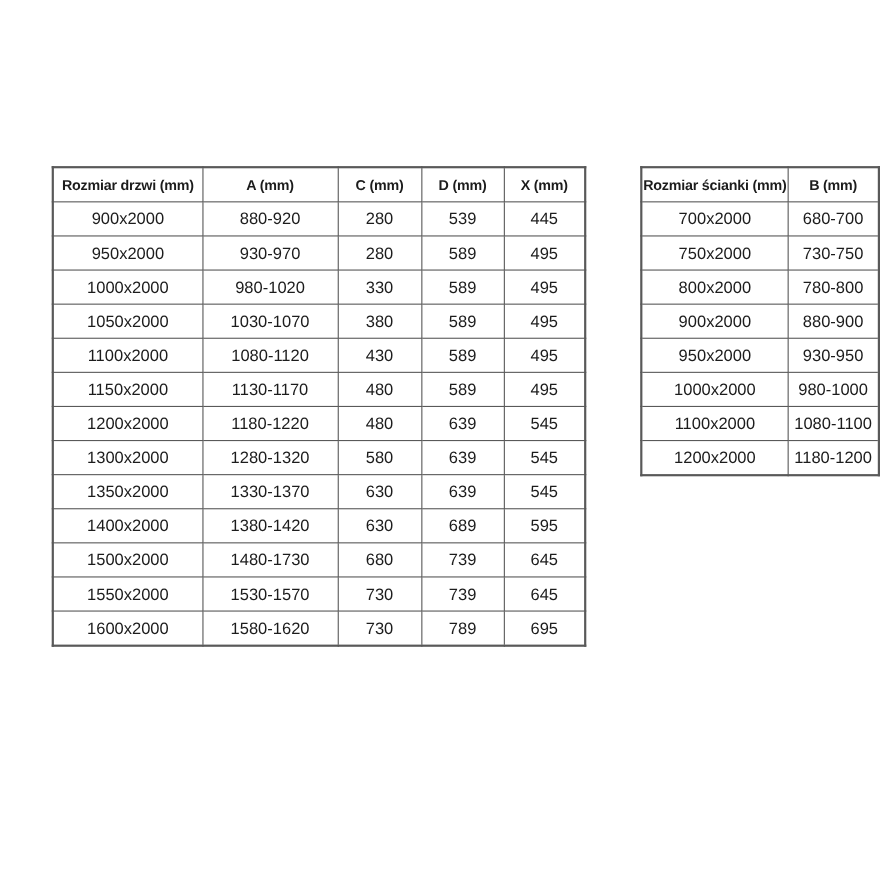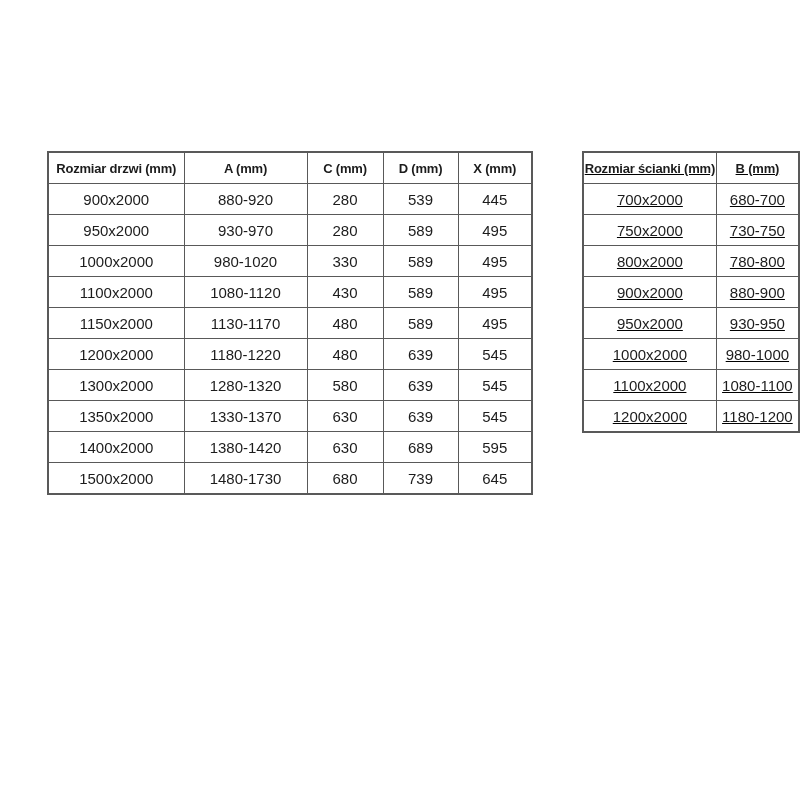--- a/index.html
+++ b/index.html
@@ -22,21 +22,21 @@
   table.spec-table {
     position: absolute;
     top: 151px;
     border-collapse: collapse;
     table-layout: fixed;
     background: var(--bg);
     border: 2px solid var(--border);
     margin-left: 44px;
   }
   table.t-left  { left: 3px; }
-  table.t-right { left: 538px; text-decoration: underline; }
+  table.t-right { left: 538px; }
   .spec-table th,
   .spec-table td {
     border: 1px solid var(--border);
     height: 30px;
     padding: 0;
     text-align: center;
     vertical-align: middle;
     color: var(--text);
     white-space: nowrap;
     overflow: hidden;
@@ -88,20 +88,27 @@
           <td>495</td>
         </tr>
         <tr>
           <td>1000x2000</td>
           <td>980-1020</td>
           <td>330</td>
           <td>589</td>
           <td>495</td>
         </tr>
         <tr>
+          <td>1050x2000</td>
+          <td>1030-1070</td>
+          <td>380</td>
+          <td>589</td>
+          <td>495</td>
+        </tr>
+        <tr>
           <td>1100x2000</td>
           <td>1080-1120</td>
           <td>430</td>
           <td>589</td>
           <td>495</td>
         </tr>
         <tr>
           <td>1150x2000</td>
           <td>1130-1170</td>
           <td>480</td>
@@ -135,20 +142,34 @@
           <td>630</td>
           <td>689</td>
           <td>595</td>
         </tr>
         <tr>
           <td>1500x2000</td>
           <td>1480-1730</td>
           <td>680</td>
           <td>739</td>
           <td>645</td>
+        </tr>
+        <tr>
+          <td>1550x2000</td>
+          <td>1530-1570</td>
+          <td>730</td>
+          <td>739</td>
+          <td>645</td>
+        </tr>
+        <tr>
+          <td>1600x2000</td>
+          <td>1580-1620</td>
+          <td>730</td>
+          <td>789</td>
+          <td>695</td>
         </tr>
       </tbody>
     </table>
 
   <table class="spec-table t-right">
       <colgroup>
         <col style="width: 138px;">
         <col style="width: 119px;">
       </colgroup>
       <thead>

